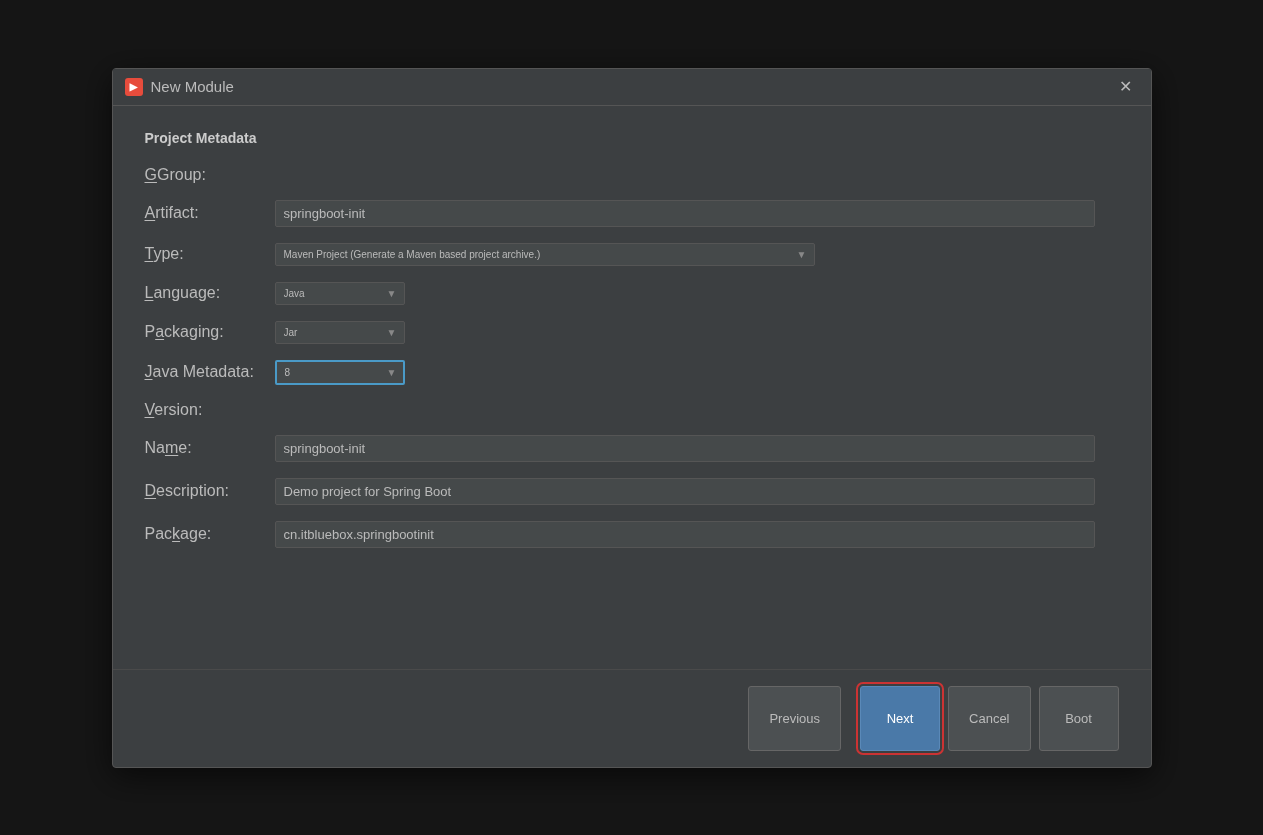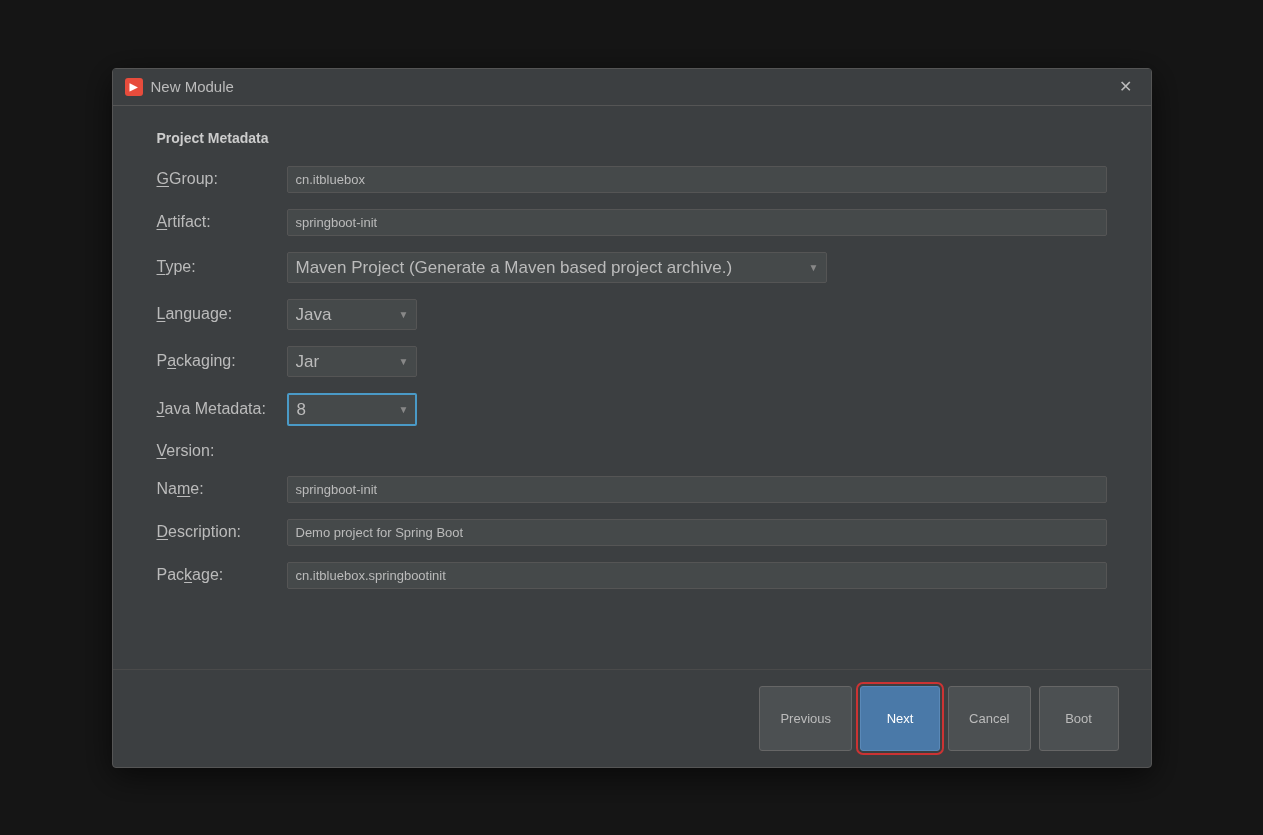--- a/index.html
+++ b/index.html
@@ -81,21 +81,21 @@
       border: none;
       color: #bbbbbb;
       cursor: pointer;
       font-size: 16px;
       padding: 2px 6px;
       border-radius: 2px;
       line-height: 1;
     }
 
     .dialog-content {
-      padding: 24px 44px;
+      padding: 24px 32px;
       flex: 1;
       display: flex;
       flex-direction: column;
       gap: 0;
     }
 
     .section-title {
       font-size: 14px;
       font-weight: bold;
       color: #cccccc;
@@ -155,21 +155,21 @@
     }
 
     .styled-select {
       appearance: none;
       -webkit-appearance: none;
       background-color: #45494a;
       border: 1px solid #555555;
       border-radius: 2px;
       color: #bbbbbb;
       padding: 5px 28px 5px 8px;
-      font-size: 17px;
+      font-size: 10px;
       cursor: pointer;
       outline: none;
       width: 100%;
     }
 
     .styled-select.java-version-select {
       border-color: #4a9ac7;
       border-width: 2px;
     }
 
@@ -203,20 +203,21 @@
       background-color: #4c5052;
       color: #bbbbbb;
     }
 
     .footer-btn.primary {
       background-color: #4a79a8;
       border-color: #5a89b8;
       color: #ffffff;
       outline: 2px solid #cc3333;
       outline-offset: 2px;
+      margin-left: 11px;
     }
   </style>
 </head>
 <body>
 
 <div class="overlay">
   <div class="dialog">
 
     <div class="dialog-titlebar">
       <div class="dialog-title-left">
@@ -228,23 +229,20 @@
       <button class="close-btn">✕</button>
     </div>
 
     <div class="dialog-content">
       <div class="section-title">Project Metadata</div>
 
       <div class="form-row">
         <label class="form-label">
           <span class="underline">G</span><span>Group:</span>
         </label>
-        <div class="form-control">
-          <input class="text-input" type="text" value="cn.itbluebox" style="">
-        </div>
       </div>
 
       <div class="form-row">
         <label class="form-label">
           <span class="underline">A</span><span>rtifact:</span>
         </label>
         <div class="form-control">
           <input class="text-input" type="text" value="springboot-init" style="">
         </div>
       </div>

